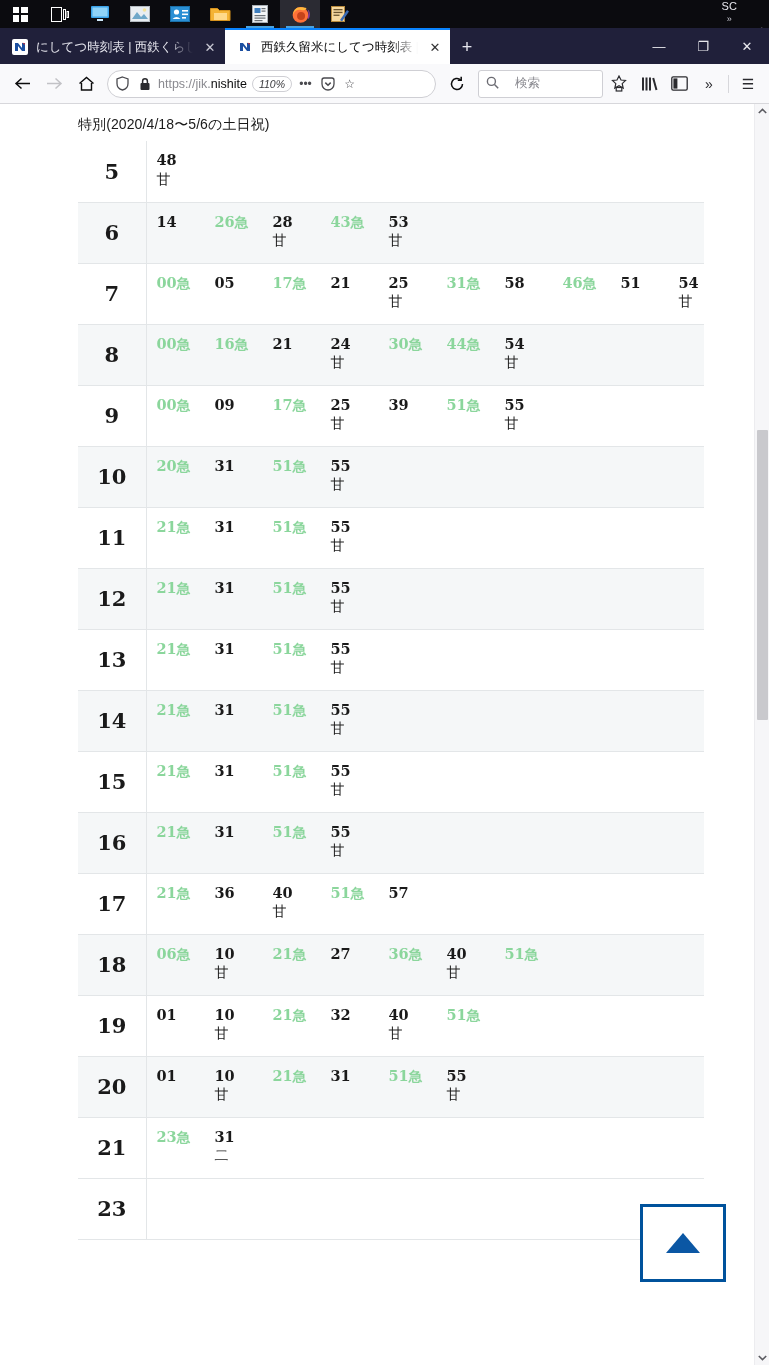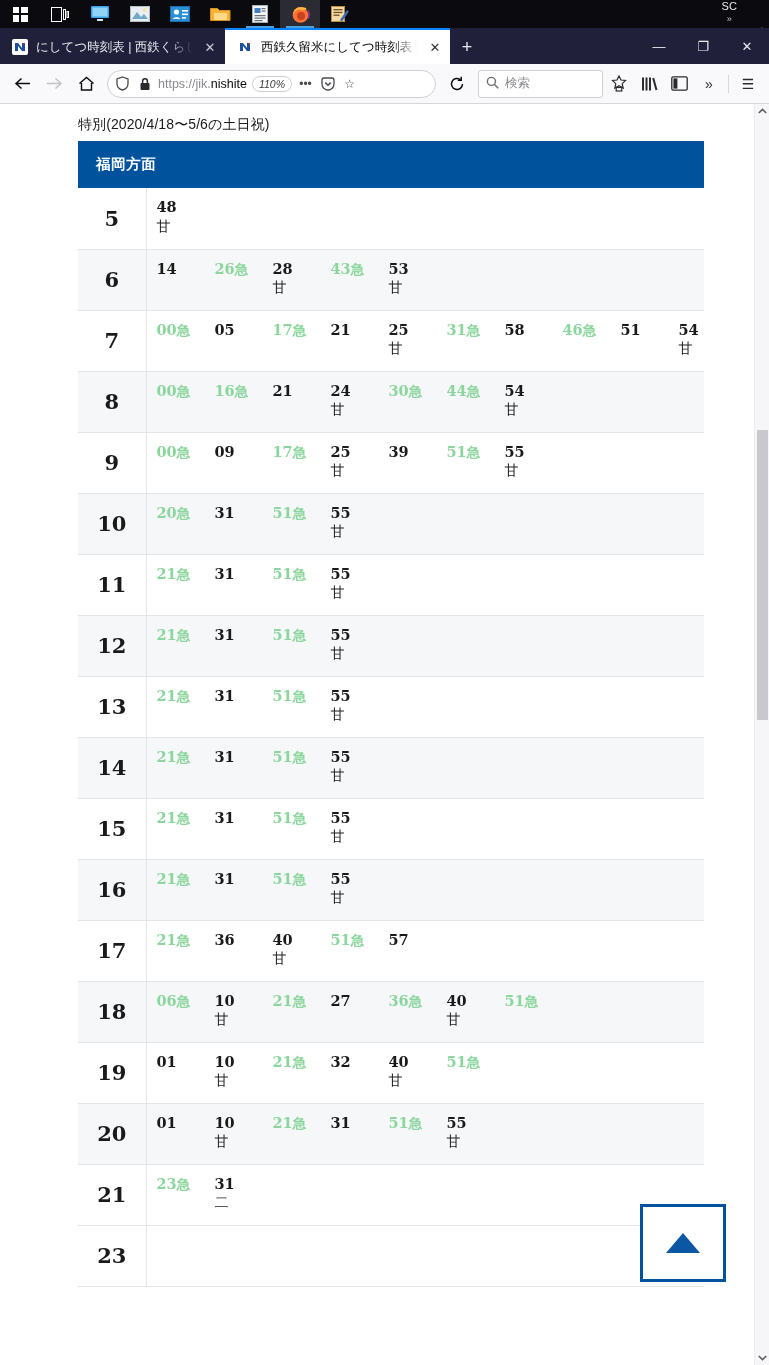--- a/index.html
+++ b/index.html
@@ -114,21 +114,21 @@
   .url-text b { color: #0c0c0d; font-weight: 400; }
   .zoombadge {
     border: 1px solid #cfcfd4; border-radius: 10px;
     font-size: 10.5px; padding: 1px 6px; color: #3a3a3e;
     background: #fff; flex: 0 0 auto; font-style: italic;
   }
   .url-ico { width: 17px; display: flex; align-items: center; justify-content: center; color: #4a4a4f; font-size: 12px; flex: 0 0 auto; }
   .searchbar {
     width: 125px; height: 28px; background: #fff;
     border: 1px solid #cfcfd4; border-radius: 3px;
-    display: flex; align-items: center; gap: 6px; padding: 0 7px;
+    display: flex; align-items: center; gap: 16px; padding: 0 7px;
     margin-left: 4px;
   }
   .searchbar span.ph { font-size: 12.5px; color: #8a8a90; }
   .tbtn { width: 28px; height: 30px; display: flex; align-items: center; justify-content: center; color: #2b2b2f; font-size: 14px; }
   .vsep { width: 1px; height: 18px; background: #d7d7db; margin: 0 3px; }
 
   
   .viewport {
     position: relative;
     height: 1261px;
@@ -453,21 +453,20 @@
     </div>
     <div class="tbtn">»</div>
     <span class="vsep"></span>
     <div class="tbtn">☰</div>
   </div>
 
   <div class="viewport">
     <div class="page">
       <div class="caption">特別(2020/4/18〜5/6の土日祝)</div>
       <div class="tt-wrap">
-        <div class="tt-head">福岡方面</div>
         <table class="tt">
           <tbody id="tt-body">
               <tr class="odd">
                 <td class="hour">5</td>
                 <td class="mins">
                   <div class="slots">
                     <div class="slot">
                       <span class="m">48</span>
                       <span class="sub">甘</span>
                     </div>

